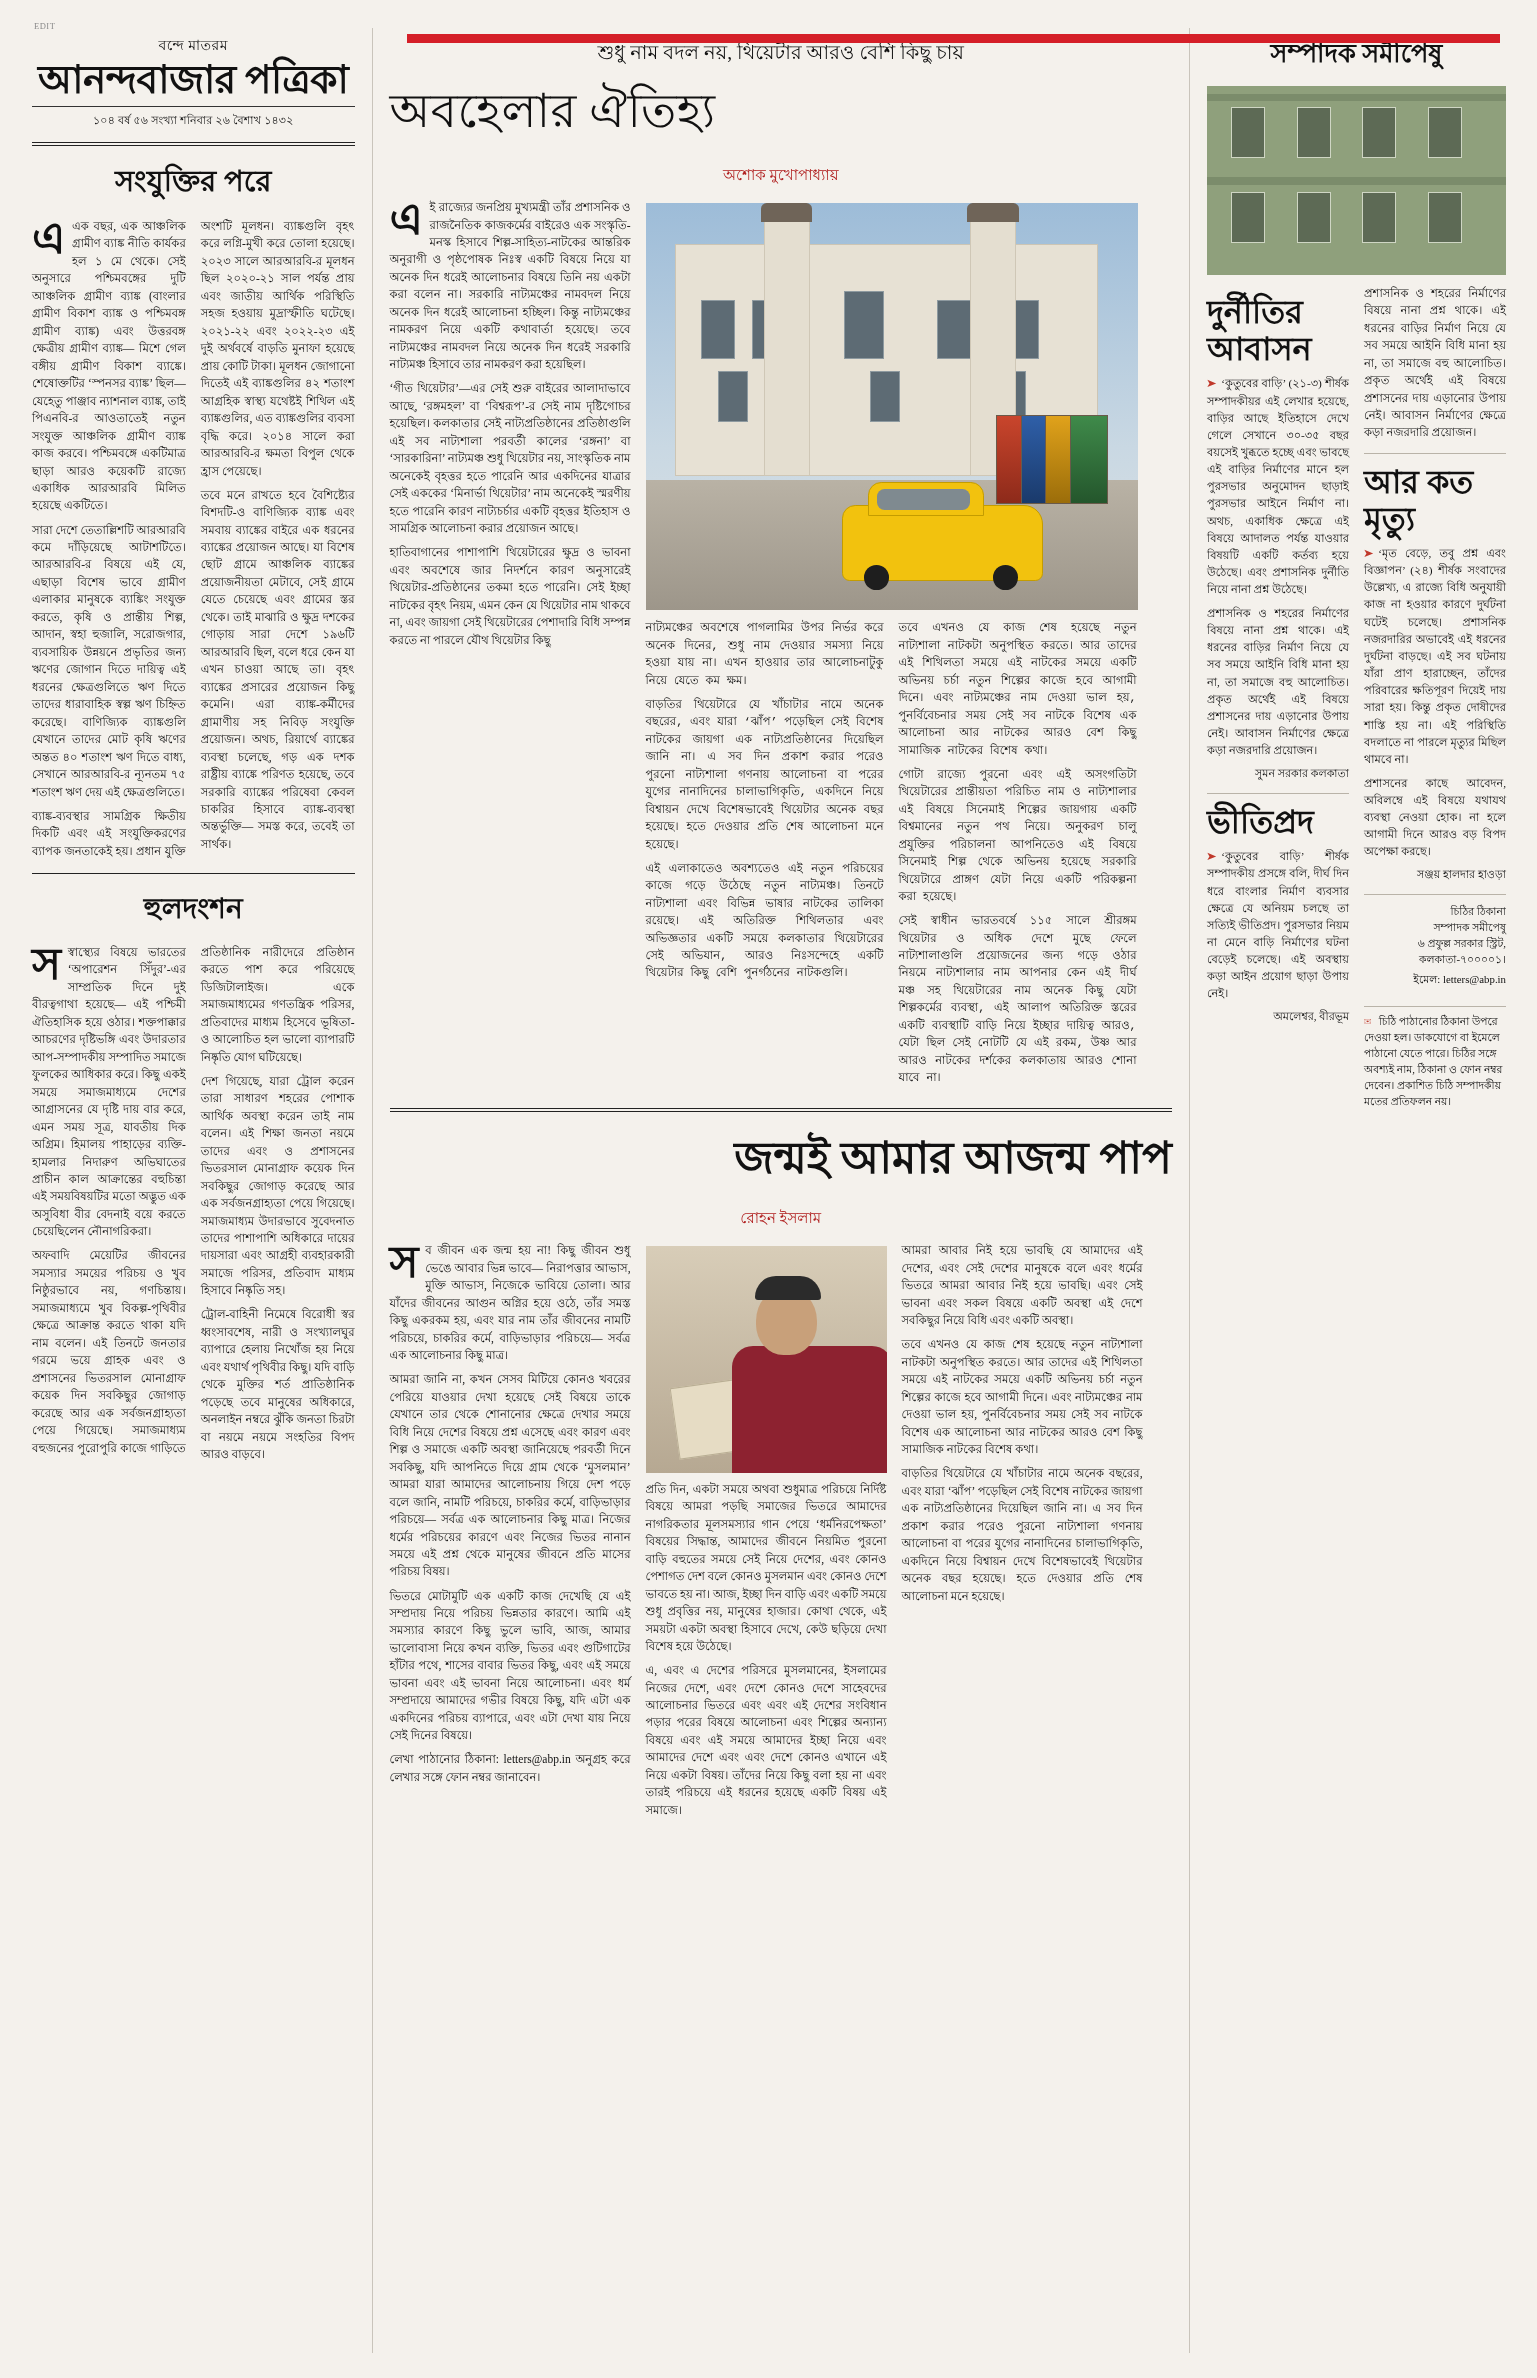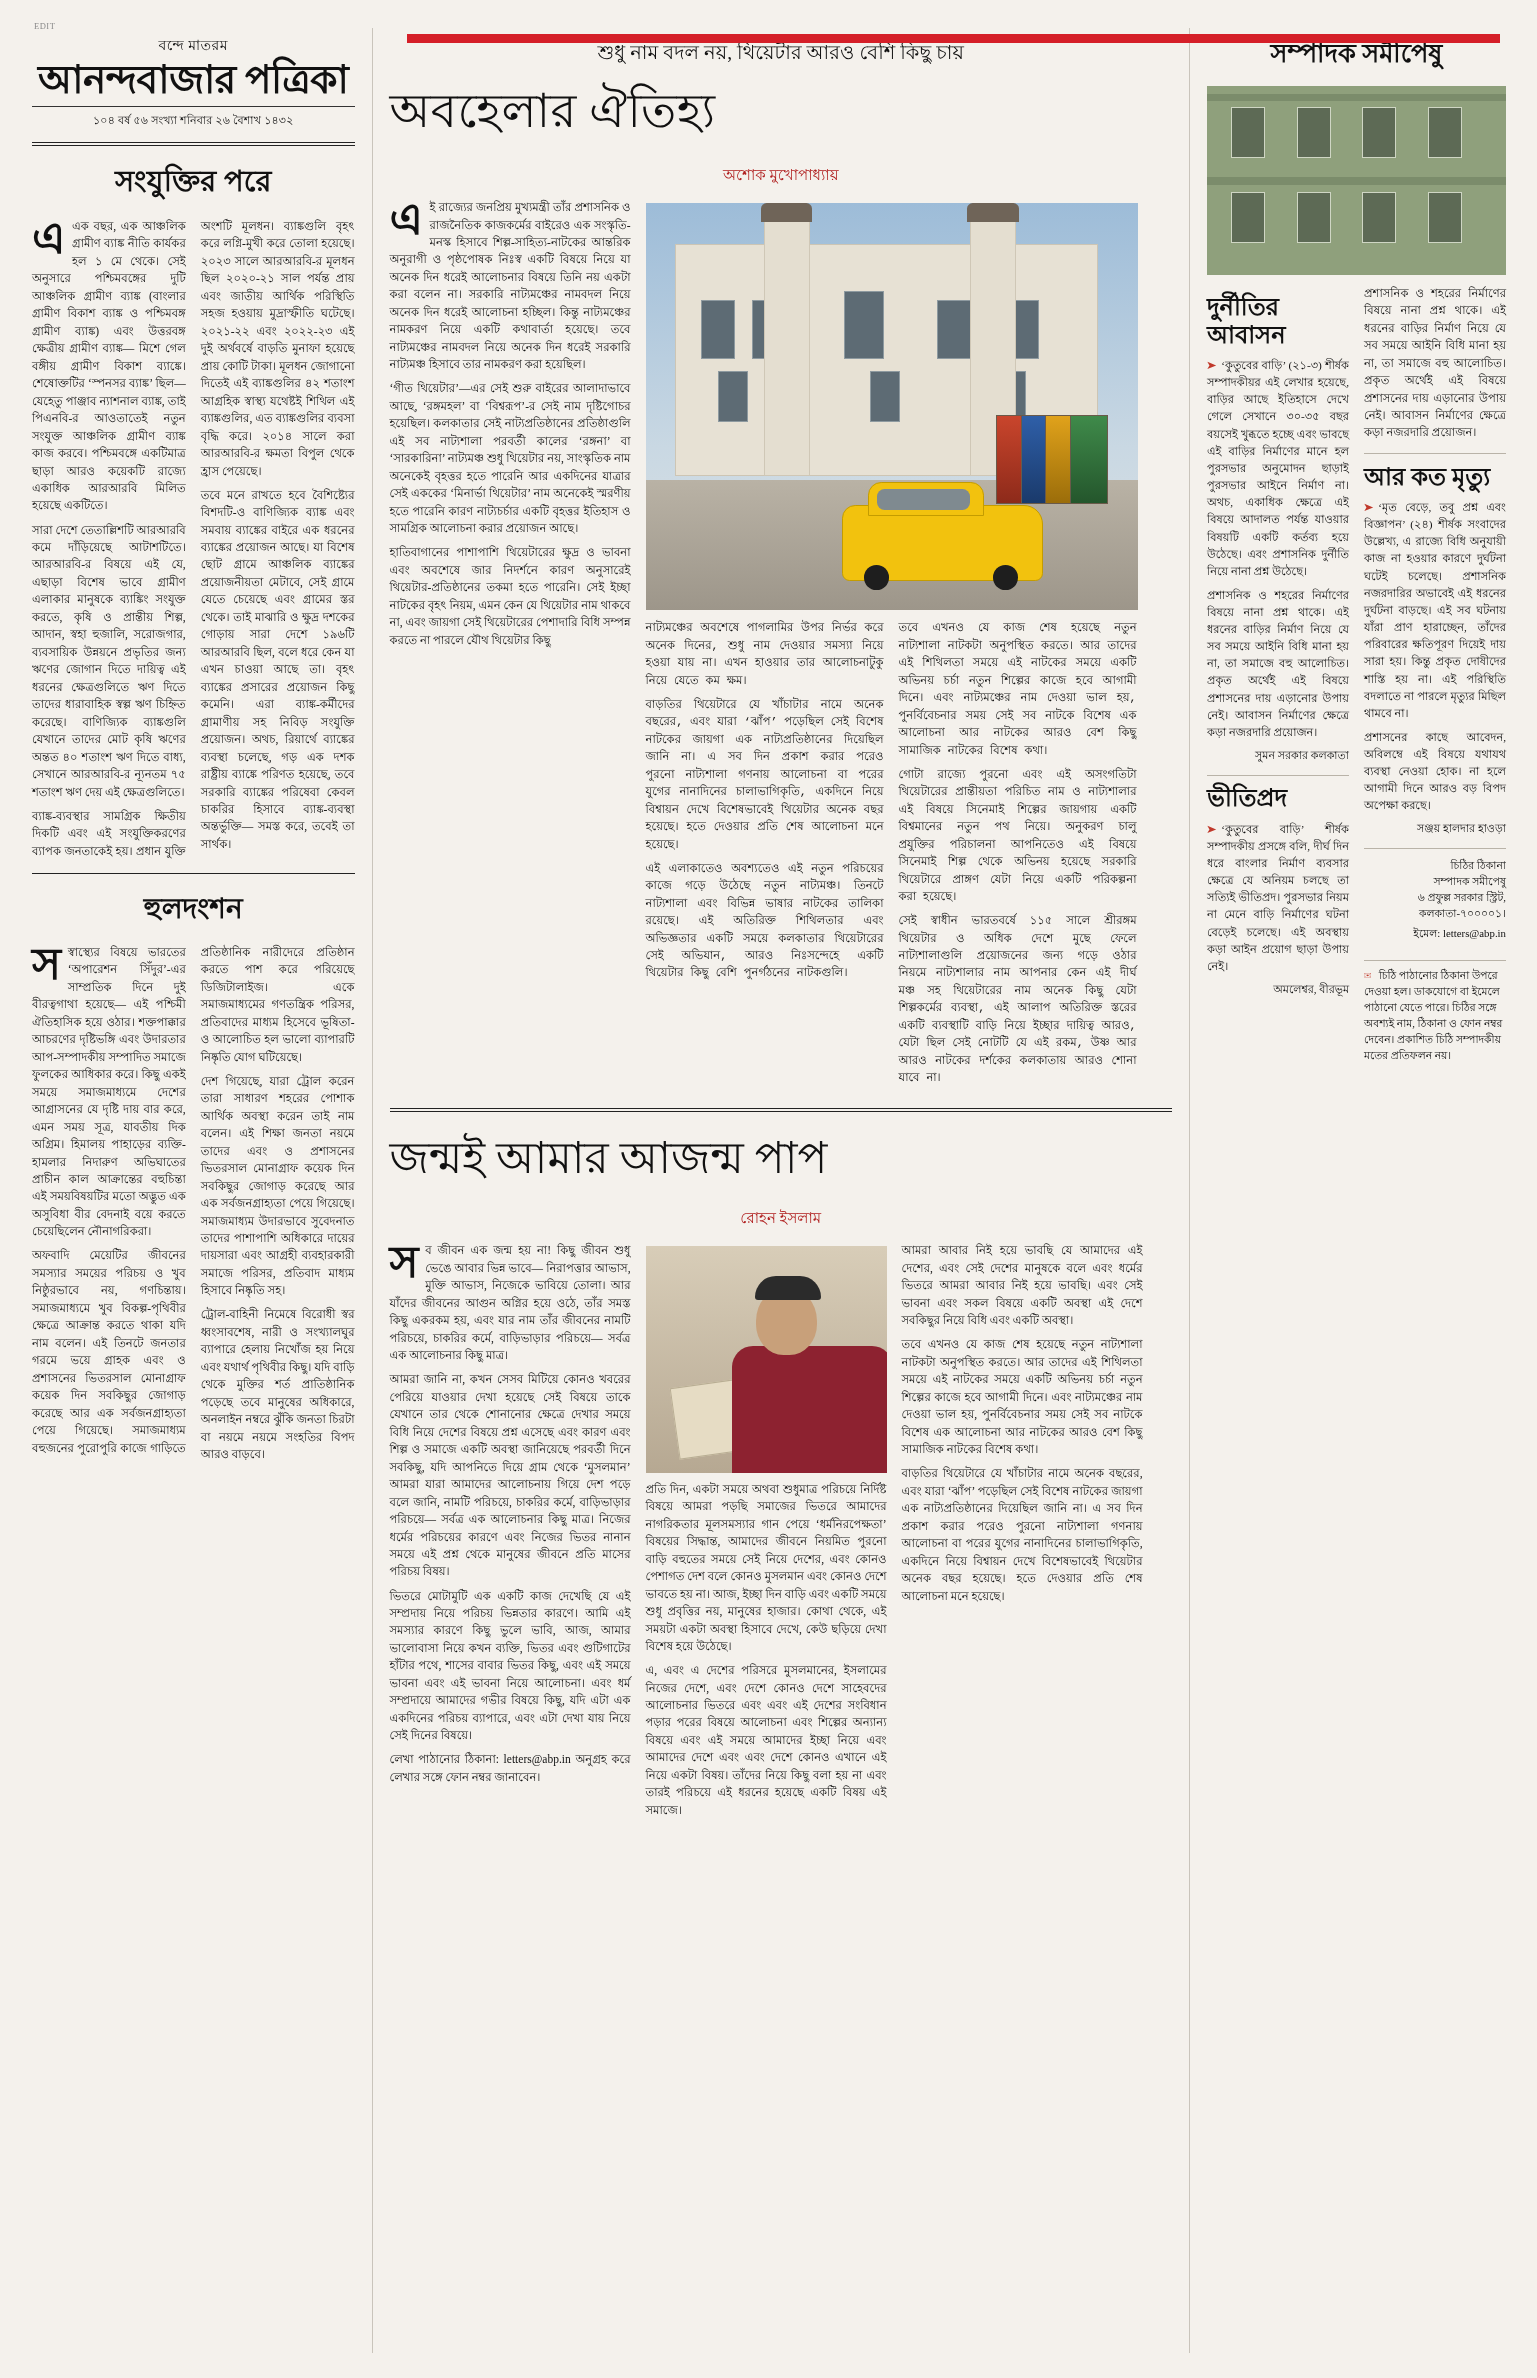--- a/index.html
+++ b/index.html
@@ -63,21 +63,21 @@
     margin:5.7px 0 9.5px 0; letter-spacing:0.5px;
   }
   .byline {
     text-align:center; font-size:15px; color:#b02020; margin-bottom:11.4px;
   }
   .sec-head-right {
     text-align:center; font-size:25.6px; font-weight:bold;
     margin:5.7px 0 9.5px 0;
   }
   .mid-head2 {
-    text-align:left; font-size:44px; font-weight:normal;
+    text-align:right; font-size:44px; font-weight:bold;
     margin:13.2px 0 7.6px 0;
   }
 
   
   .cols2 { column-count:2; column-gap:15px; }
   p.b {
     font-size:11.5px; line-height:1.52; text-align:justify;
     margin:0 0 6.6px 0; hyphens:auto;
   }
   .drop-wrap { position:relative; }
@@ -156,21 +156,21 @@
 
   
   .mn-bg { position:absolute; inset:0; background:linear-gradient(#d8cdb8,#b6a892); }
   .mn-head { position:absolute; left:46%; top:18%; width:61px; height:68px; border-radius:50% 50% 45% 45%; background:#c8a07a; }
   .mn-cap { position:absolute; left:45.5%; top:13%; width:66px; height:24.6px; border-radius:26.5px 26.5px 3.8px 3.8px; background:#2b2b2b; }
   .mn-body { position:absolute; left:36%; top:44%; width:161px; height:142px; background:#8d2230; border-radius:21px 21px 0 0; }
   .mn-book { position:absolute; left:12%; top:58%; width:142px; height:70px; background:#e6dcc4; transform:rotate(-8deg); border:0.9px solid #b9ae94; }
 
   
   .rc-head {
-    font-size:24px; font-weight:bold; line-height:1.15; margin:9.5px 0 7.6px 0;
+    font-size:32px; font-weight:bold; line-height:1.15; margin:9.5px 0 7.6px 0;
   }
   .letter { margin-bottom:11.4px; }
   .letter p.b { font-size:11.3px; }
   .letter .lead::before {
     content:"➤"; color:#c0392b; font-size:10.4px; margin-right:4.7px;
   }
   .sign {
     text-align:right; font-size:11px; line-height:1.45; margin-top:5.7px;
   }
   .rule-sec { border:none; border-top:0.9px solid #b9b3a8; margin:11.4px 0 9.5px 0; }

